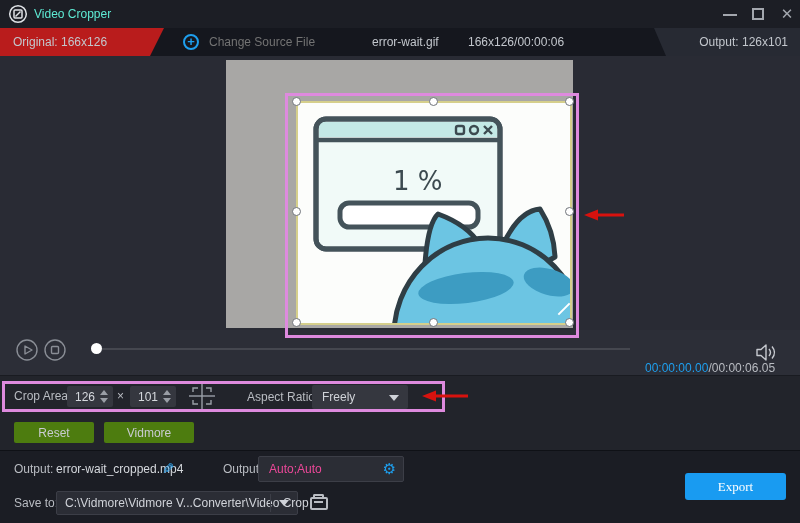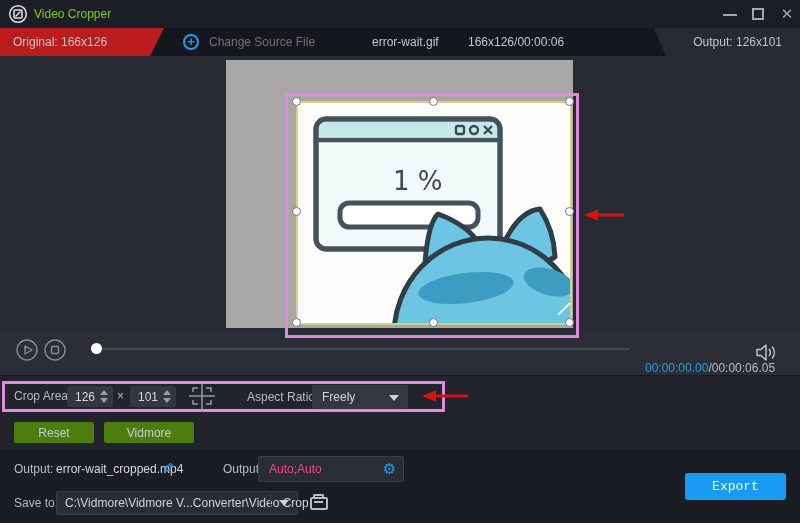--- a/index.html
+++ b/index.html
@@ -10,35 +10,35 @@
     background: #1b1d24;
     position: relative;
     overflow: hidden;
     color: #c3c7cd;
   }
   .abs { position: absolute; }
 
   
   .titlebar { left:0; top:0; width:800px; height:28px; background:#1c1e25; }
   .logo { left:8px; top:4px; width:20px; height:20px; }
-  .win-title { left:34px; top:0; line-height:28px; color:#84cc16; }
+  .win-title { left:34px; top:0; line-height:28px; color:#5eead4; }
   .btn-min { left:718px; top:0; width:24px; height:28px; cursor:pointer; }
   .btn-min span { position:absolute; left:5px; top:14px; width:14px; height:2px; background:#a3a7ae; }
   .btn-max { left:746px; top:0; width:24px; height:28px; cursor:pointer; }
   .btn-max span { position:absolute; left:6px; top:8px; width:12px; height:12px; border:2px solid #a3a7ae; }
   .btn-close { left:774px; top:0; width:26px; height:28px; color:#a3a7ae; font-size:15px; text-align:center; line-height:28px; cursor:pointer; }
 
   
   .infobar { left:0; top:28px; width:800px; height:28px; background:#15171e; }
   .tab-left { left:0; top:0; width:164px; height:28px; background:#b91c1c;
               clip-path: polygon(0 0, 164px 0, 150px 28px, 0 28px);
               line-height:28px; padding-left:13px; color:#c3c7cd; }
   .tab-right { left:636px; top:0; width:164px; height:28px; background:#272a33;
                clip-path: polygon(18px 0, 164px 0, 164px 28px, 30px 28px);
-               line-height:28px; text-align:right; padding-right:18px; color:#c3c7cd; }
+               line-height:28px; text-align:right; padding-right:12px; color:#c3c7cd; }
   .chg-src { left:180px; top:0; height:28px; cursor:pointer; }
   .plus-circle { position:absolute; left:3px; top:6px; width:16px; height:16px;
                  border:2px solid #1e9fee; border-radius:50%; color:#1e9fee;
                  font-size:13px; line-height:12px; text-align:center; font-weight:bold; }
   .chg-src-label { position:absolute; left:29px; top:0; line-height:28px; color:#737373; white-space:nowrap; }
   .info-filename { left:372px; top:0; line-height:28px; }
   .info-sizedur { left:468px; top:0; line-height:28px; }
 
   
   .preview { left:0; top:56px; width:800px; height:274px; background:#292b34; }
@@ -106,21 +106,21 @@
                      border-left:5px solid transparent; border-right:5px solid transparent;
                      border-top:6px solid #cfd2d8; }
   .folder-btn { left:306px; top:41px; width:26px; height:22px; cursor:pointer; }
   .folder-ico { position:absolute; left:4px; top:5px; width:18px; height:13px;
                 border:2px solid #b9bcc2; border-radius:2px; }
   .folder-ico::before { content:""; position:absolute; left:1px; top:-5px; width:7px; height:3px;
                         border:2px solid #b9bcc2; border-bottom:none; border-radius:2px 2px 0 0; }
   .folder-ico::after { content:""; position:absolute; left:2px; top:2px; width:9px;
                        border-top:2px solid #b9bcc2; }
   .btn-export { left:685px; top:22px; width:101px; height:27px; background:#199bf1; border:none;
-                border-radius:3px; color:#fff; font-family:Liberation Mono, monospace;
+                border-radius:3px; color:#fff; font-family:Liberation Serif, serif;
                 font-size:13px; cursor:pointer; }
 </style>
 </head>
 <body>
 
 <div class="abs titlebar">
   <svg class="abs logo" viewBox="0 0 20 20">
     <circle cx="10" cy="10" r="8.3" fill="none" stroke="#dfe2e6" stroke-width="1.5"></circle>
     <rect x="6" y="6" width="8" height="8" rx="1" fill="none" stroke="#dfe2e6" stroke-width="1.5"></rect>
     <path d="M7.5 12.5 L12.5 7.5" stroke="#dfe2e6" stroke-width="1.5"></path>

